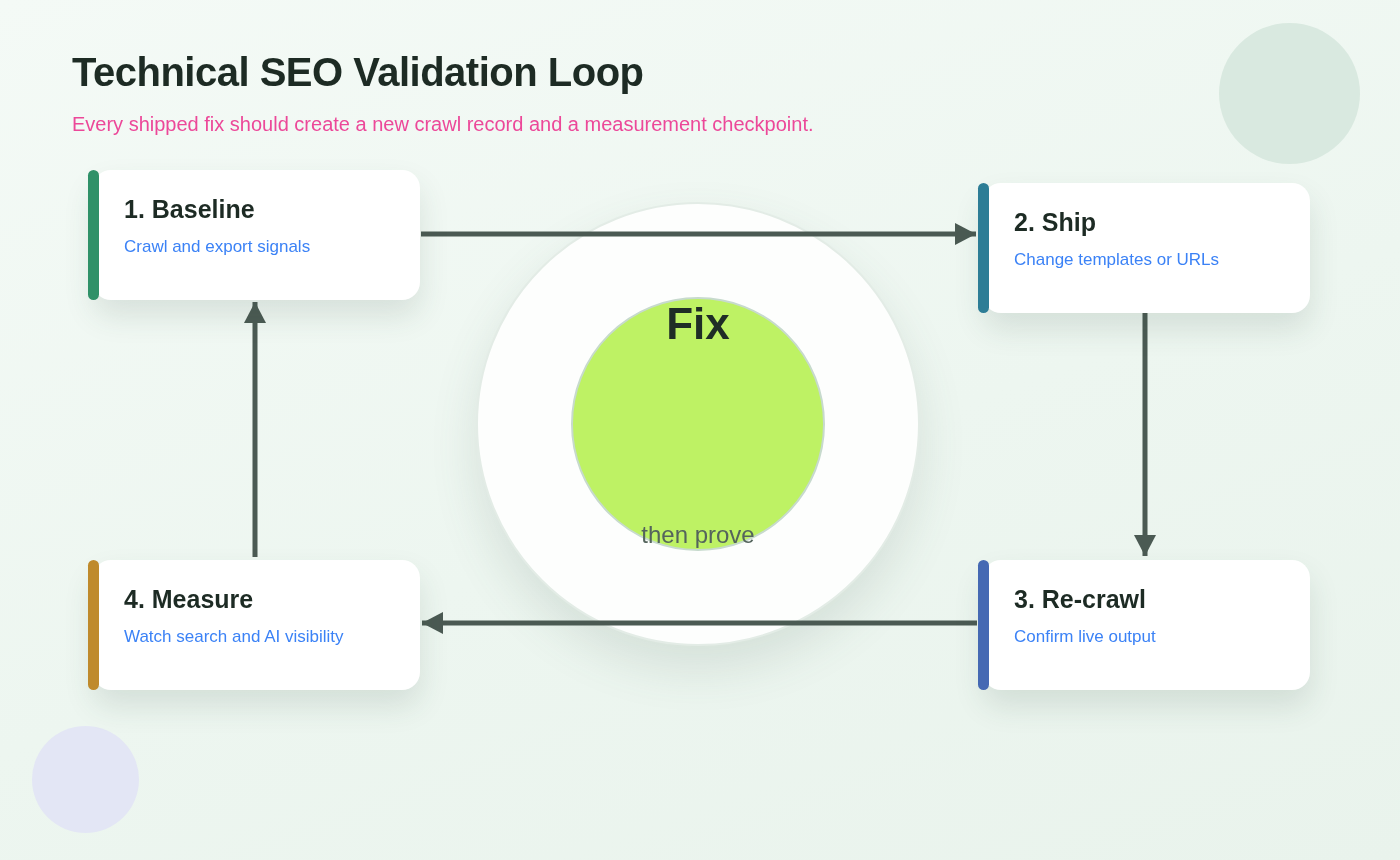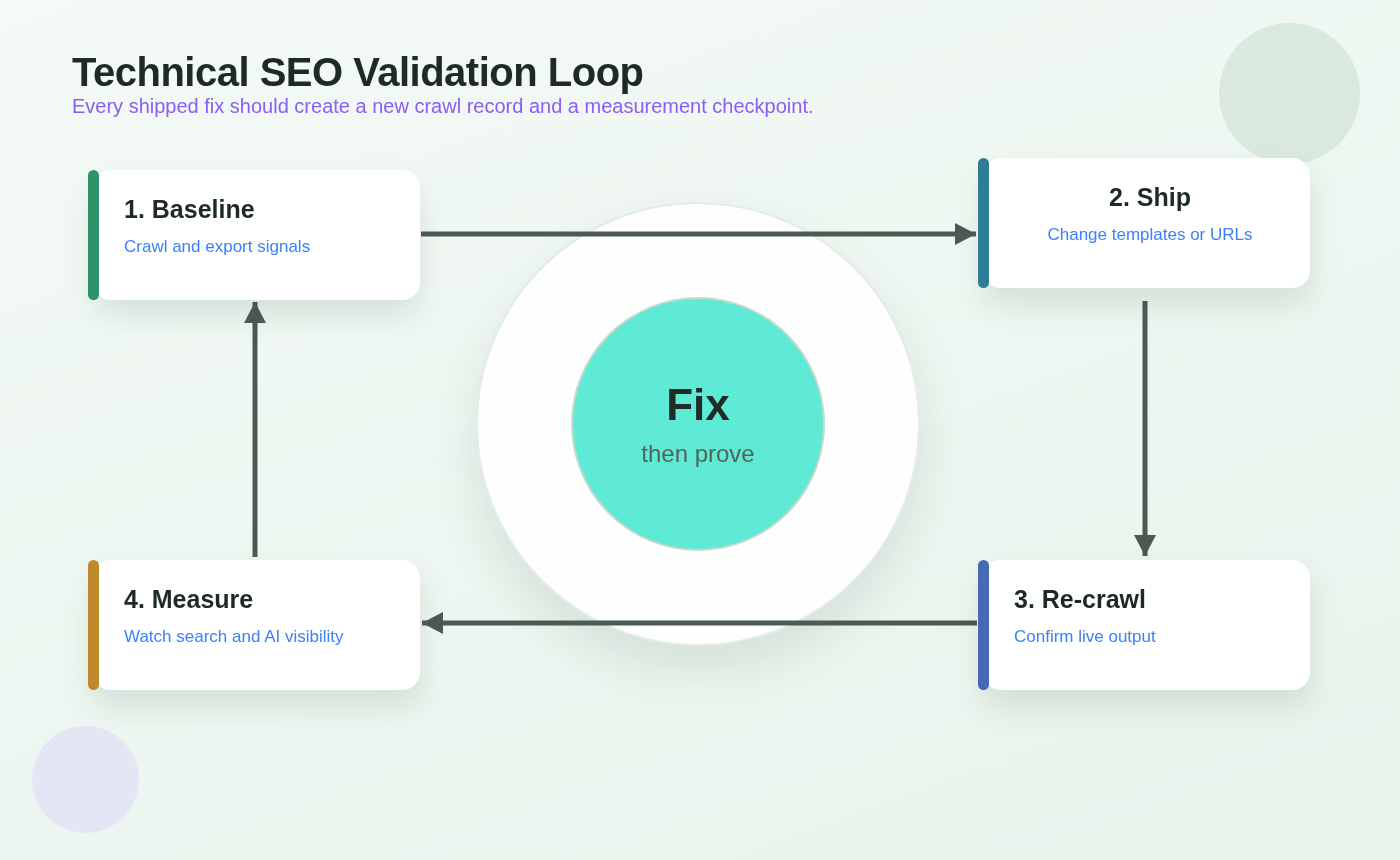--- a/index.html
+++ b/index.html
@@ -14,37 +14,37 @@
   .deco { position: absolute; border-radius: 50%; }
   .deco-tr { left: 1219px; top: 23px; width: 141px; height: 141px; }
   .deco-bl { left: 32px; top: 726px; width: 107px; height: 107px; }
 
   
   .header { position: absolute; left: 72px; top: 50px; z-index: 6; }
   .page-title {
     font-size: 40px; font-weight: 700; color: #1d2b24; letter-spacing: -0.5px;
   }
   .page-subtitle {
-    font-size: 20px; color: #8b5cf6;
+    margin-top: 18px; font-size: 20px; color: #ec4899;
   }
 
   
   .outer-circle {
     position: absolute; left: 476px; top: 202px; width: 444px; height: 444px;
     border-radius: 50%; background: #fdfefd;
     border: 2px solid #e3ece6;
     box-shadow: 0 22px 48px rgba(70, 100, 85, 0.14);
     z-index: 2;
   }
   .inner-circle {
     position: absolute; left: 571px; top: 297px; width: 254px; height: 254px;
-    border-radius: 50%; background: #5eead4;
+    border-radius: 50%; background: #bef264;
     border: 2px solid #c7dacd;
     z-index: 3;
-    display: flex; flex-direction: column; align-items: center; justify-content: center;
+    display: flex; flex-direction: column; align-items: center; justify-content: space-between;
     gap: 10px;
   }
   .center-primary { font-size: 44px; font-weight: 700; color: #1f2d26; }
   .center-secondary { font-size: 24px; font-weight: 400; color: #54645c; }
 
   
   .arrows { position: absolute; left: 0; top: 0; z-index: 4; pointer-events: none; }
 
   
   .card {
@@ -57,21 +57,21 @@
     padding: 25px 24px 0 31px;
   }
   .accent {
     position: absolute; left: 0; top: 0; width: 11px; height: 130px;
     border-radius: 7px;
   }
   .card-title { font-size: 25px; font-weight: 700; color: #1d2b24; }
   .card-sub { margin-top: 13px; font-size: 17px; color: #3b82f6; }
 
   .card-1 { left: 88px;  top: 170px; }
-  .card-2 { left: 978px; top: 158px; text-align: center; }
+  .card-2 { left: 978px; top: 183px; }
   .card-3 { left: 978px; top: 560px; }
   .card-4 { left: 88px;  top: 560px; }
 </style>
 </head>
 <body>
 
 <div class="stage">
 
   <div class="deco deco-tr" style="background: rgb(217, 233, 224);"></div>
   <div class="deco deco-bl" style="background: rgb(227, 230, 245);"></div>

